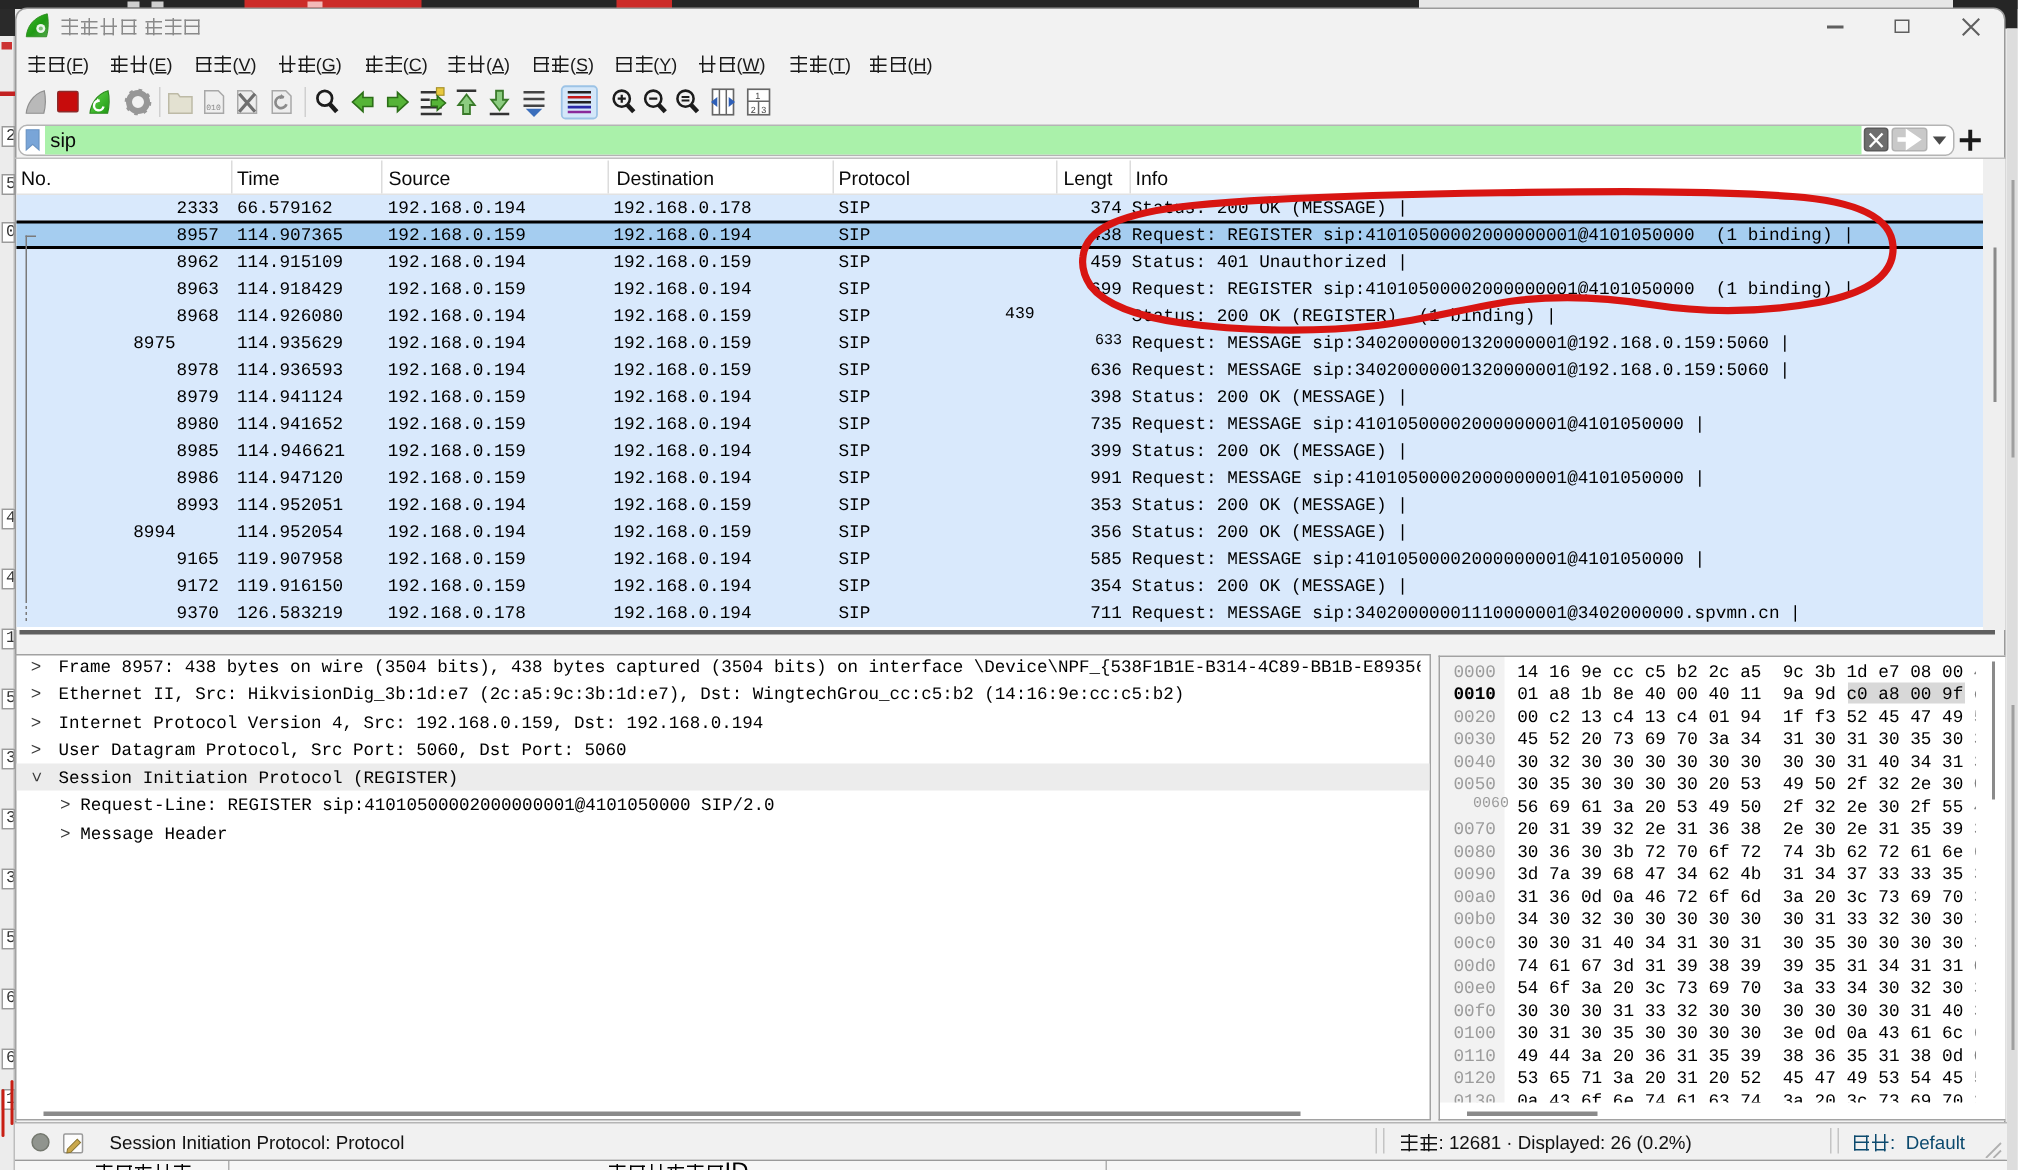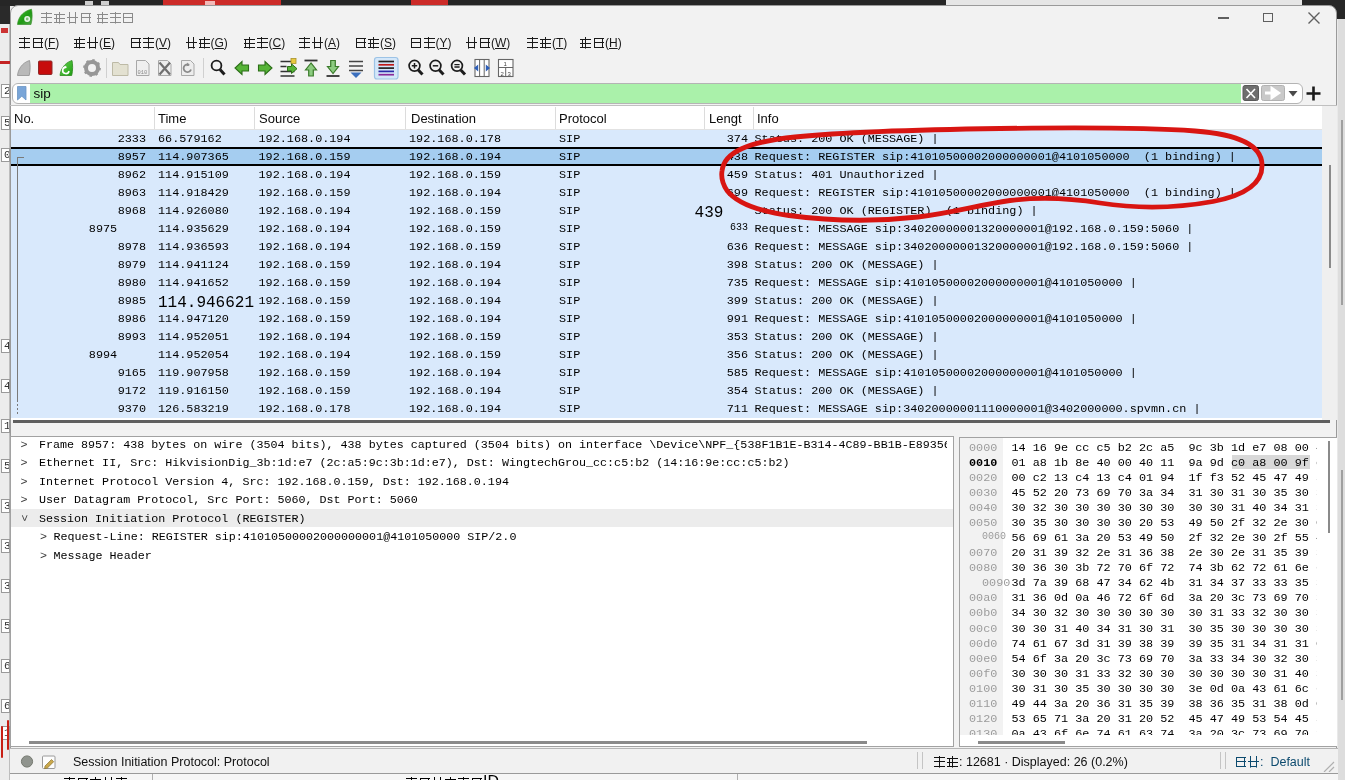--- a/index.html
+++ b/index.html
@@ -214,21 +214,21 @@
 <div class="abs mono" style="left:409px;top:186.2px;font-size:11.8px;color:#000">192.168.0.194</div>
 <div class="abs mono" style="left:559px;top:186.2px;font-size:11.8px;color:#000">SIP</div>
 <div class="abs mono" style="left:670px;top:186.2px;width:78px;text-align:right;font-size:11.8px;color:#000">699</div>
 <div class="abs mono" style="left:754.5px;top:186.2px;font-size:11.8px;color:#000;white-space:pre">Request: REGISTER sip:41010500002000000001@4101050000  (1 binding) |</div>
 <div class="abs" style="left:11px;top:202px;width:1311px;height:18px;background:#d9e9fc"></div>
 <div class="abs mono" style="left:60px;top:204.2px;width:86px;text-align:right;font-size:11.8px;color:#000">8968</div>
 <div class="abs mono" style="left:158px;top:204.2px;font-size:11.8px;color:#000">114.926080</div>
 <div class="abs mono" style="left:258.5px;top:204.2px;font-size:11.8px;color:#000">192.168.0.194</div>
 <div class="abs mono" style="left:409px;top:204.2px;font-size:11.8px;color:#000">192.168.0.159</div>
 <div class="abs mono" style="left:559px;top:204.2px;font-size:11.8px;color:#000">SIP</div>
-<div class="abs mono" style="left:670px;top:204.2px;width:78px;text-align:center;font-size:16px;color:#000">439</div>
+<div class="abs mono" style="left:670px;top:204.2px;width:78px;text-align:left;font-size:11px;color:#000">439</div>
 <div class="abs mono" style="left:754.5px;top:204.2px;font-size:11.8px;color:#000;white-space:pre">Status: 200 OK (REGISTER)  (1 binding) |</div>
 <div class="abs" style="left:11px;top:220px;width:1311px;height:18px;background:#d9e9fc"></div>
 <div class="abs mono" style="left:60px;top:222.2px;width:86px;text-align:center;font-size:11.8px;color:#000">8975</div>
 <div class="abs mono" style="left:158px;top:222.2px;font-size:11.8px;color:#000">114.935629</div>
 <div class="abs mono" style="left:258.5px;top:222.2px;font-size:11.8px;color:#000">192.168.0.194</div>
 <div class="abs mono" style="left:409px;top:222.2px;font-size:11.8px;color:#000">192.168.0.159</div>
 <div class="abs mono" style="left:559px;top:222.2px;font-size:11.8px;color:#000">SIP</div>
 <div class="abs mono" style="left:670px;top:222.2px;width:78px;text-align:right;font-size:10px;color:#000">633</div>
 <div class="abs mono" style="left:754.5px;top:222.2px;font-size:11.8px;color:#000;white-space:pre">Request: MESSAGE sip:34020000001320000001@192.168.0.159:5060 |</div>
 <div class="abs" style="left:11px;top:238px;width:1311px;height:18px;background:#d9e9fc"></div>
@@ -250,21 +250,21 @@
 <div class="abs" style="left:11px;top:274px;width:1311px;height:18px;background:#d9e9fc"></div>
 <div class="abs mono" style="left:60px;top:276.2px;width:86px;text-align:right;font-size:11.8px;color:#000">8980</div>
 <div class="abs mono" style="left:158px;top:276.2px;font-size:11.8px;color:#000">114.941652</div>
 <div class="abs mono" style="left:258.5px;top:276.2px;font-size:11.8px;color:#000">192.168.0.159</div>
 <div class="abs mono" style="left:409px;top:276.2px;font-size:11.8px;color:#000">192.168.0.194</div>
 <div class="abs mono" style="left:559px;top:276.2px;font-size:11.8px;color:#000">SIP</div>
 <div class="abs mono" style="left:670px;top:276.2px;width:78px;text-align:right;font-size:11.8px;color:#000">735</div>
 <div class="abs mono" style="left:754.5px;top:276.2px;font-size:11.8px;color:#000;white-space:pre">Request: MESSAGE sip:41010500002000000001@4101050000 |</div>
 <div class="abs" style="left:11px;top:292px;width:1311px;height:18px;background:#d9e9fc"></div>
 <div class="abs mono" style="left:60px;top:294.2px;width:86px;text-align:right;font-size:11.8px;color:#000">8985</div>
-<div class="abs mono" style="left:158px;top:294.2px;font-size:16px;color:#000">114.946621</div>
+<div class="abs mono" style="left:158px;top:294.2px;font-size:12px;color:#000">114.946621</div>
 <div class="abs mono" style="left:258.5px;top:294.2px;font-size:11.8px;color:#000">192.168.0.159</div>
 <div class="abs mono" style="left:409px;top:294.2px;font-size:11.8px;color:#000">192.168.0.194</div>
 <div class="abs mono" style="left:559px;top:294.2px;font-size:11.8px;color:#000">SIP</div>
 <div class="abs mono" style="left:670px;top:294.2px;width:78px;text-align:right;font-size:11.8px;color:#000">399</div>
 <div class="abs mono" style="left:754.5px;top:294.2px;font-size:11.8px;color:#000;white-space:pre">Status: 200 OK (MESSAGE) |</div>
 <div class="abs" style="left:11px;top:310px;width:1311px;height:18px;background:#d9e9fc"></div>
 <div class="abs mono" style="left:60px;top:312.2px;width:86px;text-align:right;font-size:11.8px;color:#000">8986</div>
 <div class="abs mono" style="left:158px;top:312.2px;font-size:11.8px;color:#000">114.947120</div>
 <div class="abs mono" style="left:258.5px;top:312.2px;font-size:11.8px;color:#000">192.168.0.159</div>
 <div class="abs mono" style="left:409px;top:312.2px;font-size:11.8px;color:#000">192.168.0.194</div>
@@ -357,21 +357,21 @@
 <div class="abs mono" style="left:9px;top:62.920000000000016px;font-size:11.8px;color:#9c9c9c">0040</div>
 <div class="abs mono" style="left:51.5px;top:62.920000000000016px;font-size:11.8px;color:#000;white-space:pre">30 32 30 30 30 30 30 30  30 30 31 40 34 31 30 31</div>
 <div class="abs mono" style="left:9px;top:78.0px;font-size:11.8px;color:#9c9c9c">0050</div>
 <div class="abs mono" style="left:51.5px;top:78.0px;font-size:11.8px;color:#000;white-space:pre">30 35 30 30 30 30 20 53  49 50 2f 32 2e 30 0d 0a</div>
 <div class="abs mono" style="left:22px;top:93.08000000000004px;font-size:10px;color:#9c9c9c">0060</div>
 <div class="abs mono" style="left:51.5px;top:93.08000000000004px;font-size:11.8px;color:#000;white-space:pre">56 69 61 3a 20 53 49 50  2f 32 2e 30 2f 55 44 50</div>
 <div class="abs mono" style="left:9px;top:108.16000000000008px;font-size:11.8px;color:#9c9c9c">0070</div>
 <div class="abs mono" style="left:51.5px;top:108.16000000000008px;font-size:11.8px;color:#000;white-space:pre">20 31 39 32 2e 31 36 38  2e 30 2e 31 35 39 3a 35</div>
 <div class="abs mono" style="left:9px;top:123.24000000000001px;font-size:11.8px;color:#9c9c9c">0080</div>
 <div class="abs mono" style="left:51.5px;top:123.24000000000001px;font-size:11.8px;color:#000;white-space:pre">30 36 30 3b 72 70 6f 72  74 3b 62 72 61 6e 63 68</div>
-<div class="abs mono" style="left:22px;top:138.32000000000005px;font-size:11.8px;color:#9c9c9c">0090</div>
+<div class="abs mono" style="left:9px;top:138.32000000000005px;font-size:11.8px;color:#9c9c9c">0090</div>
 <div class="abs mono" style="left:51.5px;top:138.32000000000005px;font-size:11.8px;color:#000;white-space:pre">3d 7a 39 68 47 34 62 4b  31 34 37 33 33 35 39 31</div>
 <div class="abs mono" style="left:9px;top:153.4000000000001px;font-size:11.8px;color:#9c9c9c">00a0</div>
 <div class="abs mono" style="left:51.5px;top:153.4000000000001px;font-size:11.8px;color:#000;white-space:pre">31 36 0d 0a 46 72 6f 6d  3a 20 3c 73 69 70 3a 33</div>
 <div class="abs mono" style="left:9px;top:168.48000000000002px;font-size:11.8px;color:#9c9c9c">00b0</div>
 <div class="abs mono" style="left:51.5px;top:168.48000000000002px;font-size:11.8px;color:#000;white-space:pre">34 30 32 30 30 30 30 30  30 31 33 32 30 30 30 30</div>
 <div class="abs mono" style="left:9px;top:183.56000000000006px;font-size:11.8px;color:#9c9c9c">00c0</div>
 <div class="abs mono" style="left:51.5px;top:183.56000000000006px;font-size:11.8px;color:#000;white-space:pre">30 30 31 40 34 31 30 31  30 35 30 30 30 30 3e 3b</div>
 <div class="abs mono" style="left:9px;top:198.64px;font-size:11.8px;color:#9c9c9c">00d0</div>
 <div class="abs mono" style="left:51.5px;top:198.64px;font-size:11.8px;color:#000;white-space:pre">74 61 67 3d 31 39 38 39  39 35 31 34 31 31 0d 0a</div>
 <div class="abs mono" style="left:9px;top:213.72000000000003px;font-size:11.8px;color:#9c9c9c">00e0</div>

